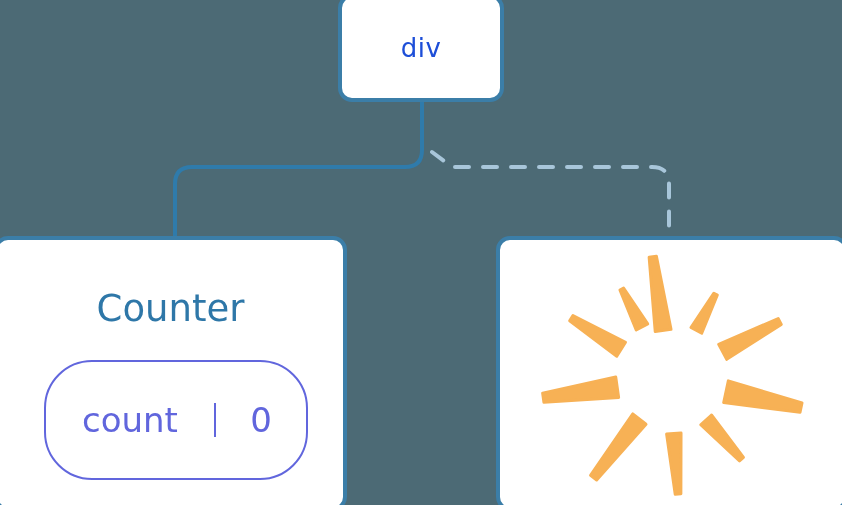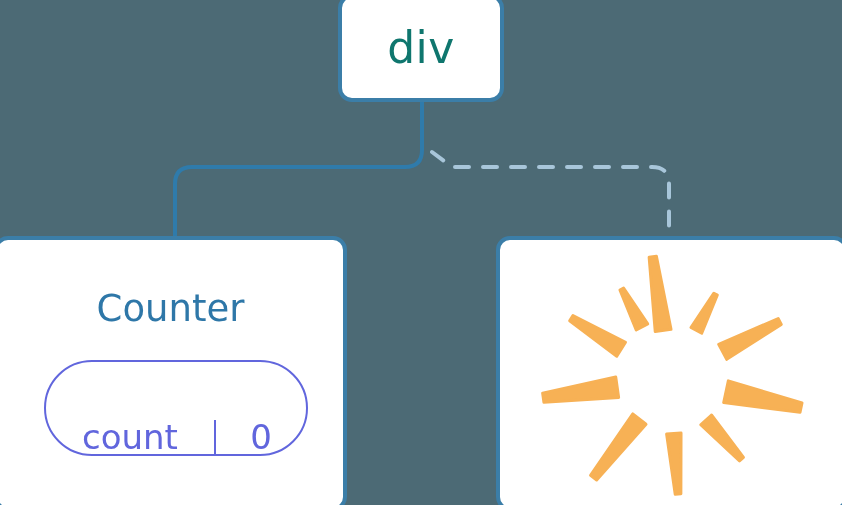--- a/index.html
+++ b/index.html
@@ -33,22 +33,22 @@
   #div-node {
     left: 338px;
     top: -6px;
     width: 166px;
     height: 108px;
     display: flex;
     align-items: center;
     justify-content: center;
   }
   #div-label {
-    color: #0f766e;
-    font-size: 44px;
+    color: #1d4ed8;
+    font-size: 26px;
     letter-spacing: 0.5px;
     line-height: 1;
   }
   #counter-node {
     left: -6px;
     top: 236px;
     width: 353px;
     height: 275px;
   }
   #counter-title {
@@ -59,26 +59,26 @@
     text-align: center;
     color: #2e77a8;
     font-size: 37px;
     line-height: 1;
   }
   #count-pill {
     position: absolute;
     left: 46px;
     top: 120px;
     width: 264px;
-    height: 96px;
+    height: 120px;
     border: 2px solid #6166dd;
     border-radius: 48px;
     box-sizing: border-box;
     display: flex;
-    align-items: flex-end;
+    align-items: center;
   }
   #count-key {
     flex: 0 0 170px;
     display: flex;
     align-items: center;
     justify-content: center;
     border-right: 2px solid #6166dd;
     box-sizing: border-box;
   }
   #count-key span {

